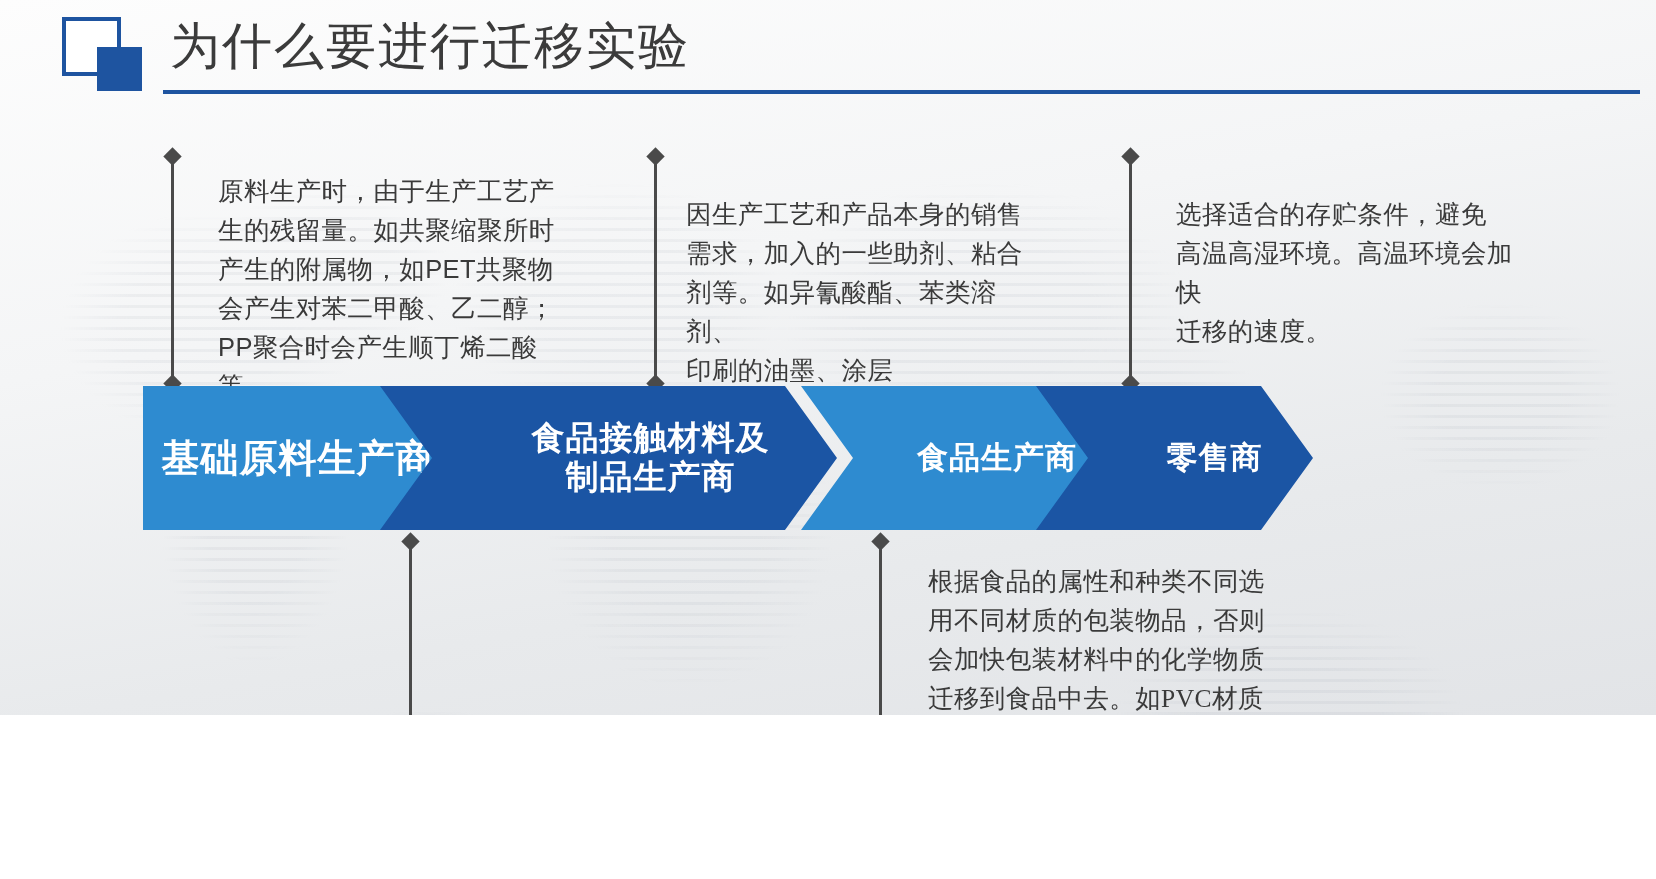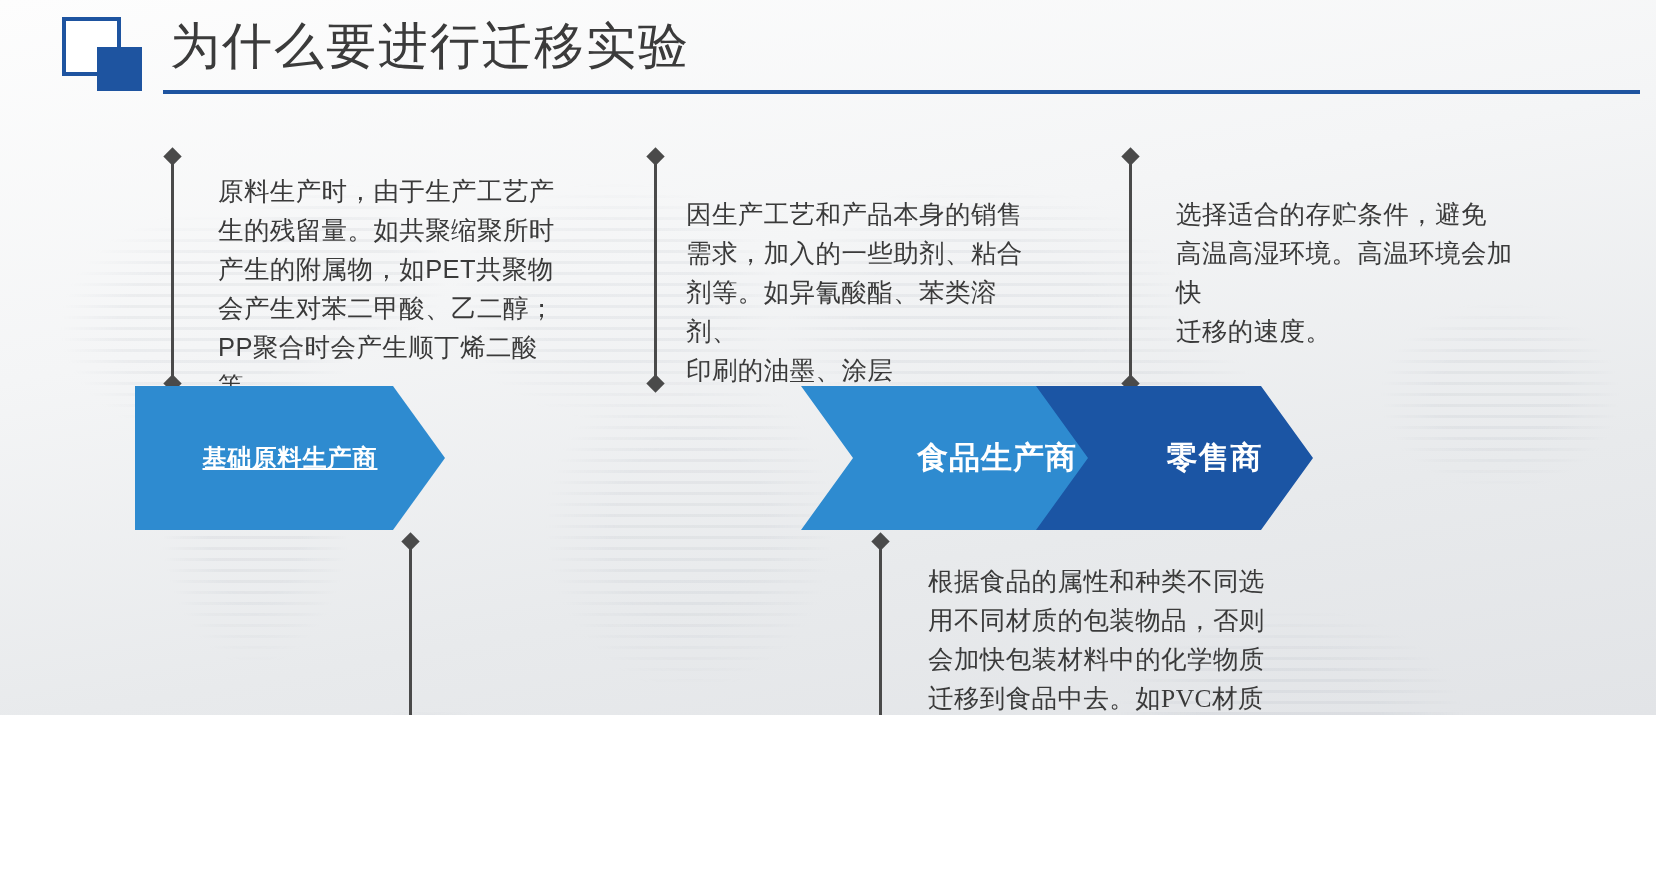--- a/index.html
+++ b/index.html
@@ -192,26 +192,32 @@
 高温高湿环境。高温环境会加快
 迁移的速度。</div>
 
   <div class="callout" style="left:686px; top:195px; width:345px;">因生产工艺和产品本身的销售
 需求，加入的一些助剂、粘合
 剂等。如异氰酸酯、苯类溶剂、
 印刷的油墨、涂层</div>
 
   <div class="chev-bar">
 
-    <div class="chev" style="left:4px; width:310px; font-size:24px;
+    <div class="chev" style="left:12px; width:310px; font-size:38px;
                 background:#2E8BD0;
-                clip-path: polygon(0 0, 258px 0, 310px 72px, 258px 144px, 0 144px); text-decoration: underline;">
+                clip-path: polygon(0 0, 258px 0, 310px 72px, 258px 144px, 0 144px);">
       <span style="white-space: pre-line;">基础原料生产商</span>
     </div>
 
+    <div class="chev" style="left:249px; width:457px; font-size:33px; padding-left:42px;
+                background:#1B55A4;
+                clip-path: polygon(0 0, 405px 0, 457px 72px, 405px 144px, 0 144px, 52px 72px);">
+      <span style="white-space: pre-line;">食品接触材料及
+制品生产商</span>
+    </div>
 
     <div class="chev" style="left:670px; width:300px; font-size:31px; padding-left:38px;
                 background:#2E8BD0;
                 clip-path: polygon(0 0, 248px 0, 300px 72px, 248px 144px, 0 144px, 52px 72px);">
       <span style="white-space: pre-line; margin-left: 16px;">食品生产商</span>
     </div>
 
     <div class="chev" style="left:905px; width:277px; font-size:31px; padding-left:40px;
                 background:#1B55A4;
                 clip-path: polygon(0 0, 225px 0, 277px 72px, 225px 144px, 0 144px, 52px 72px);">

